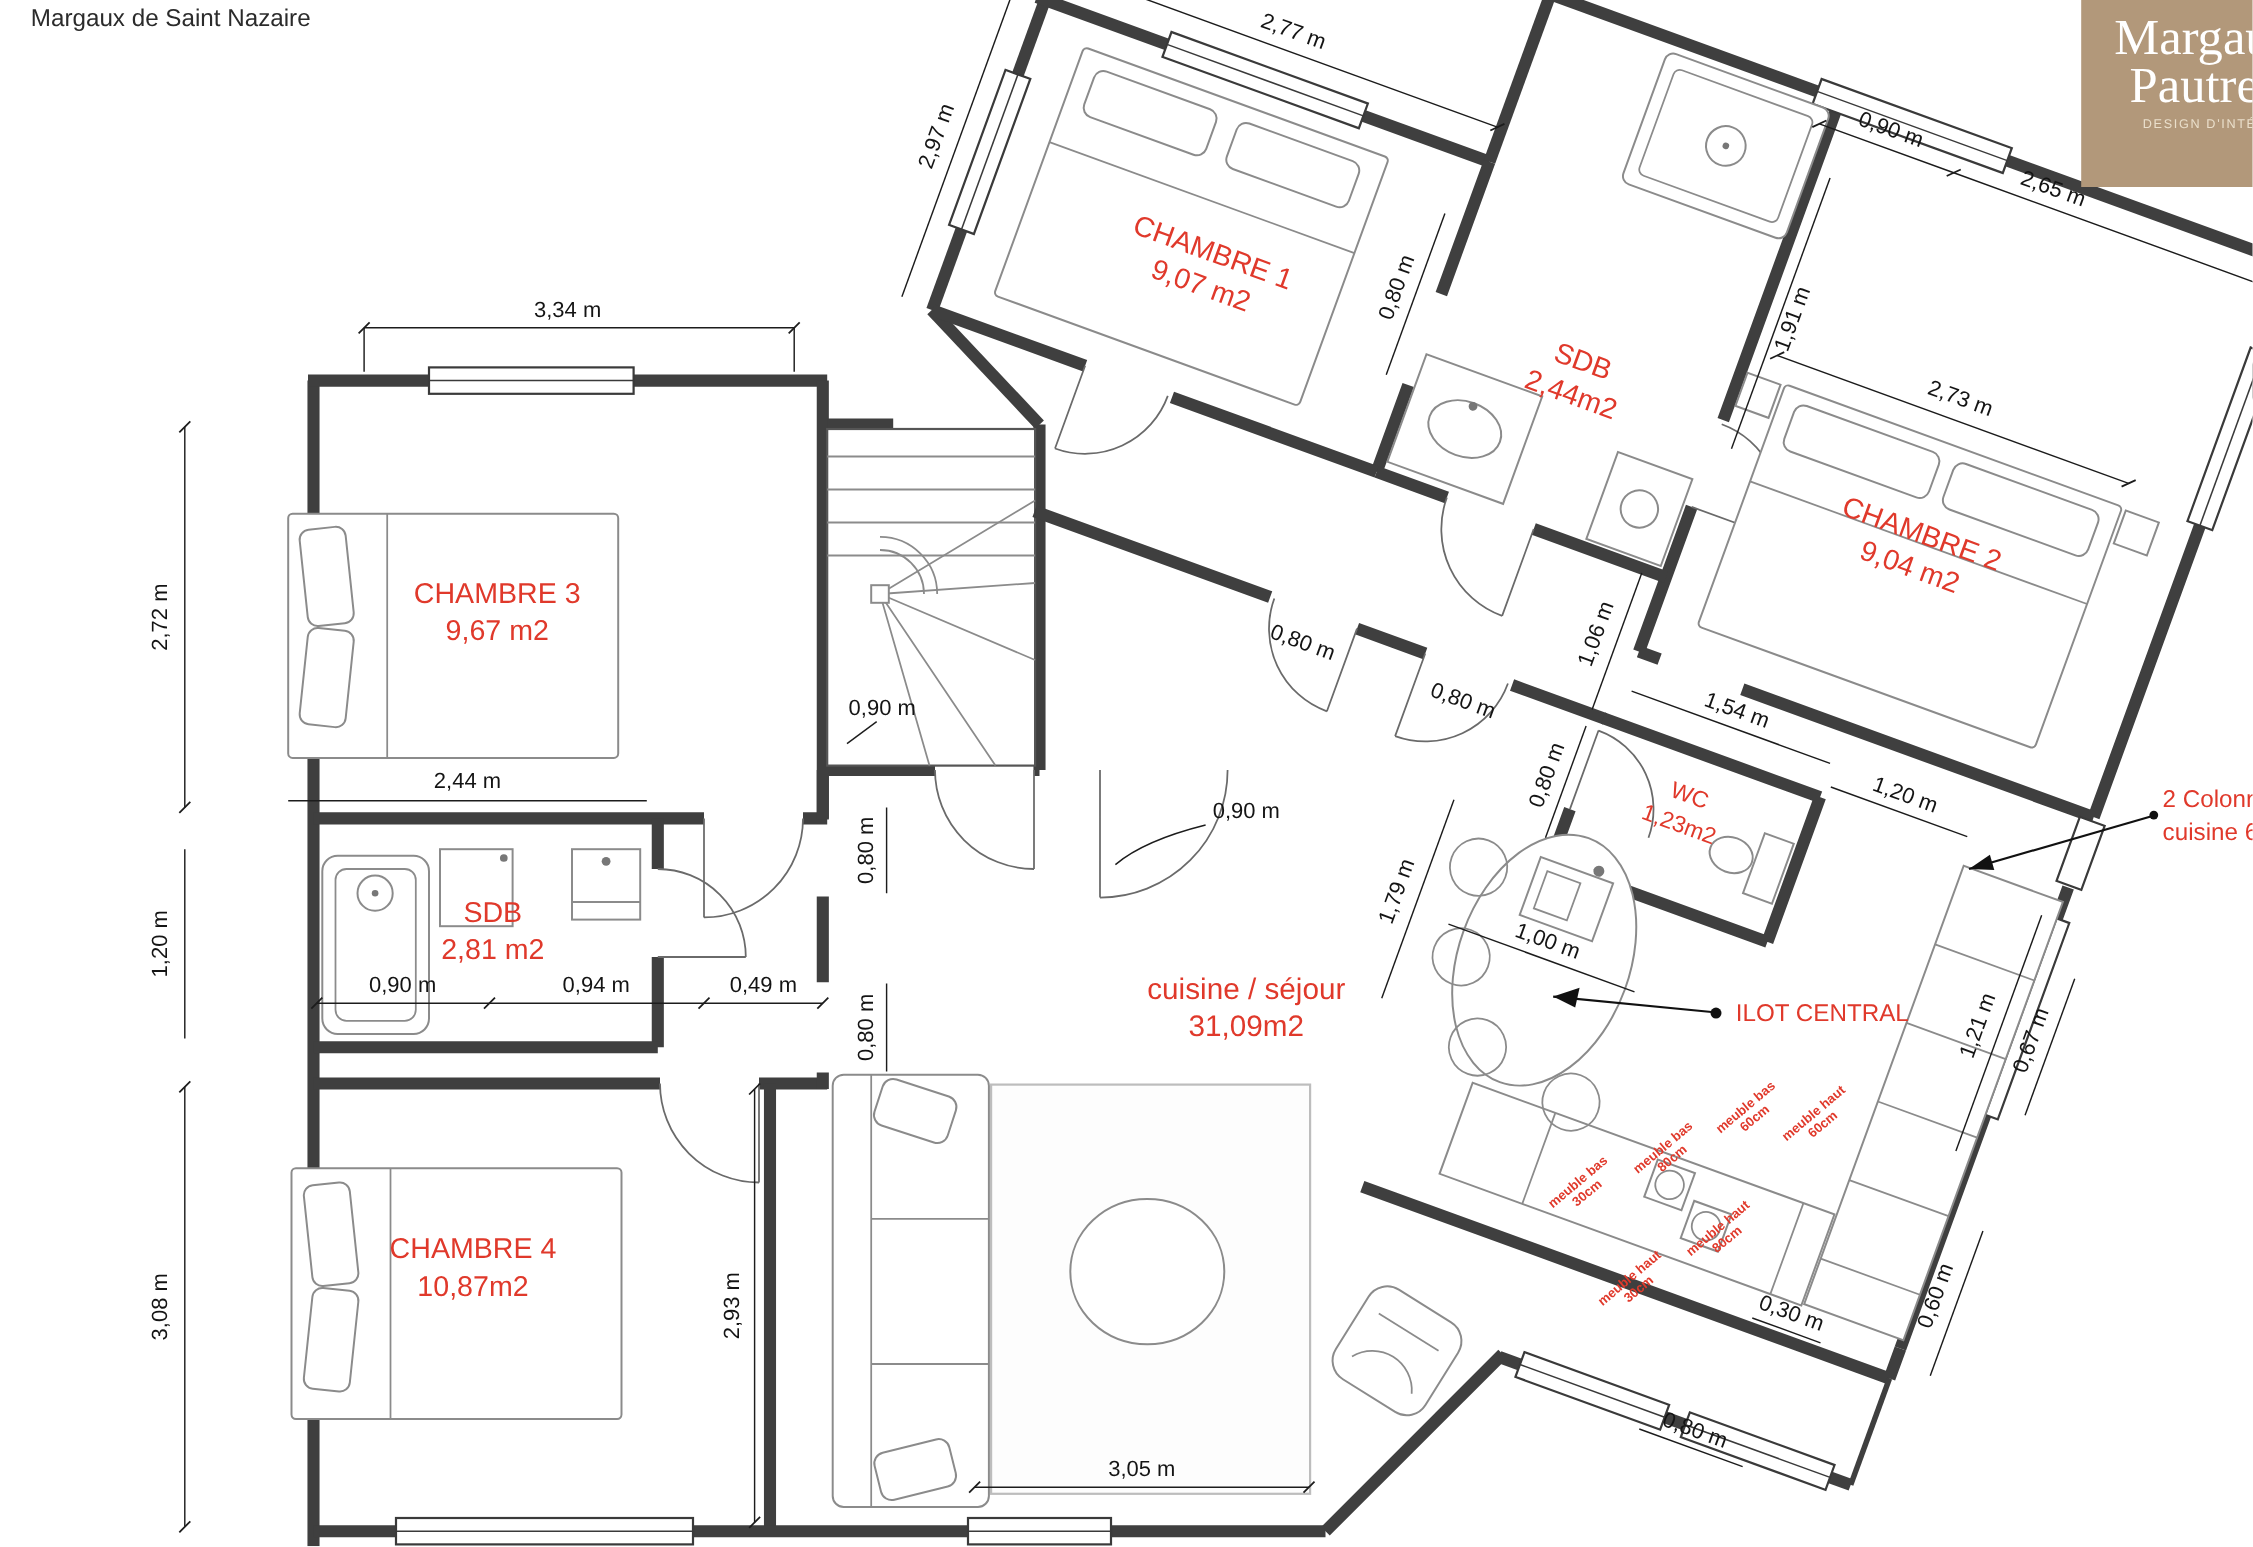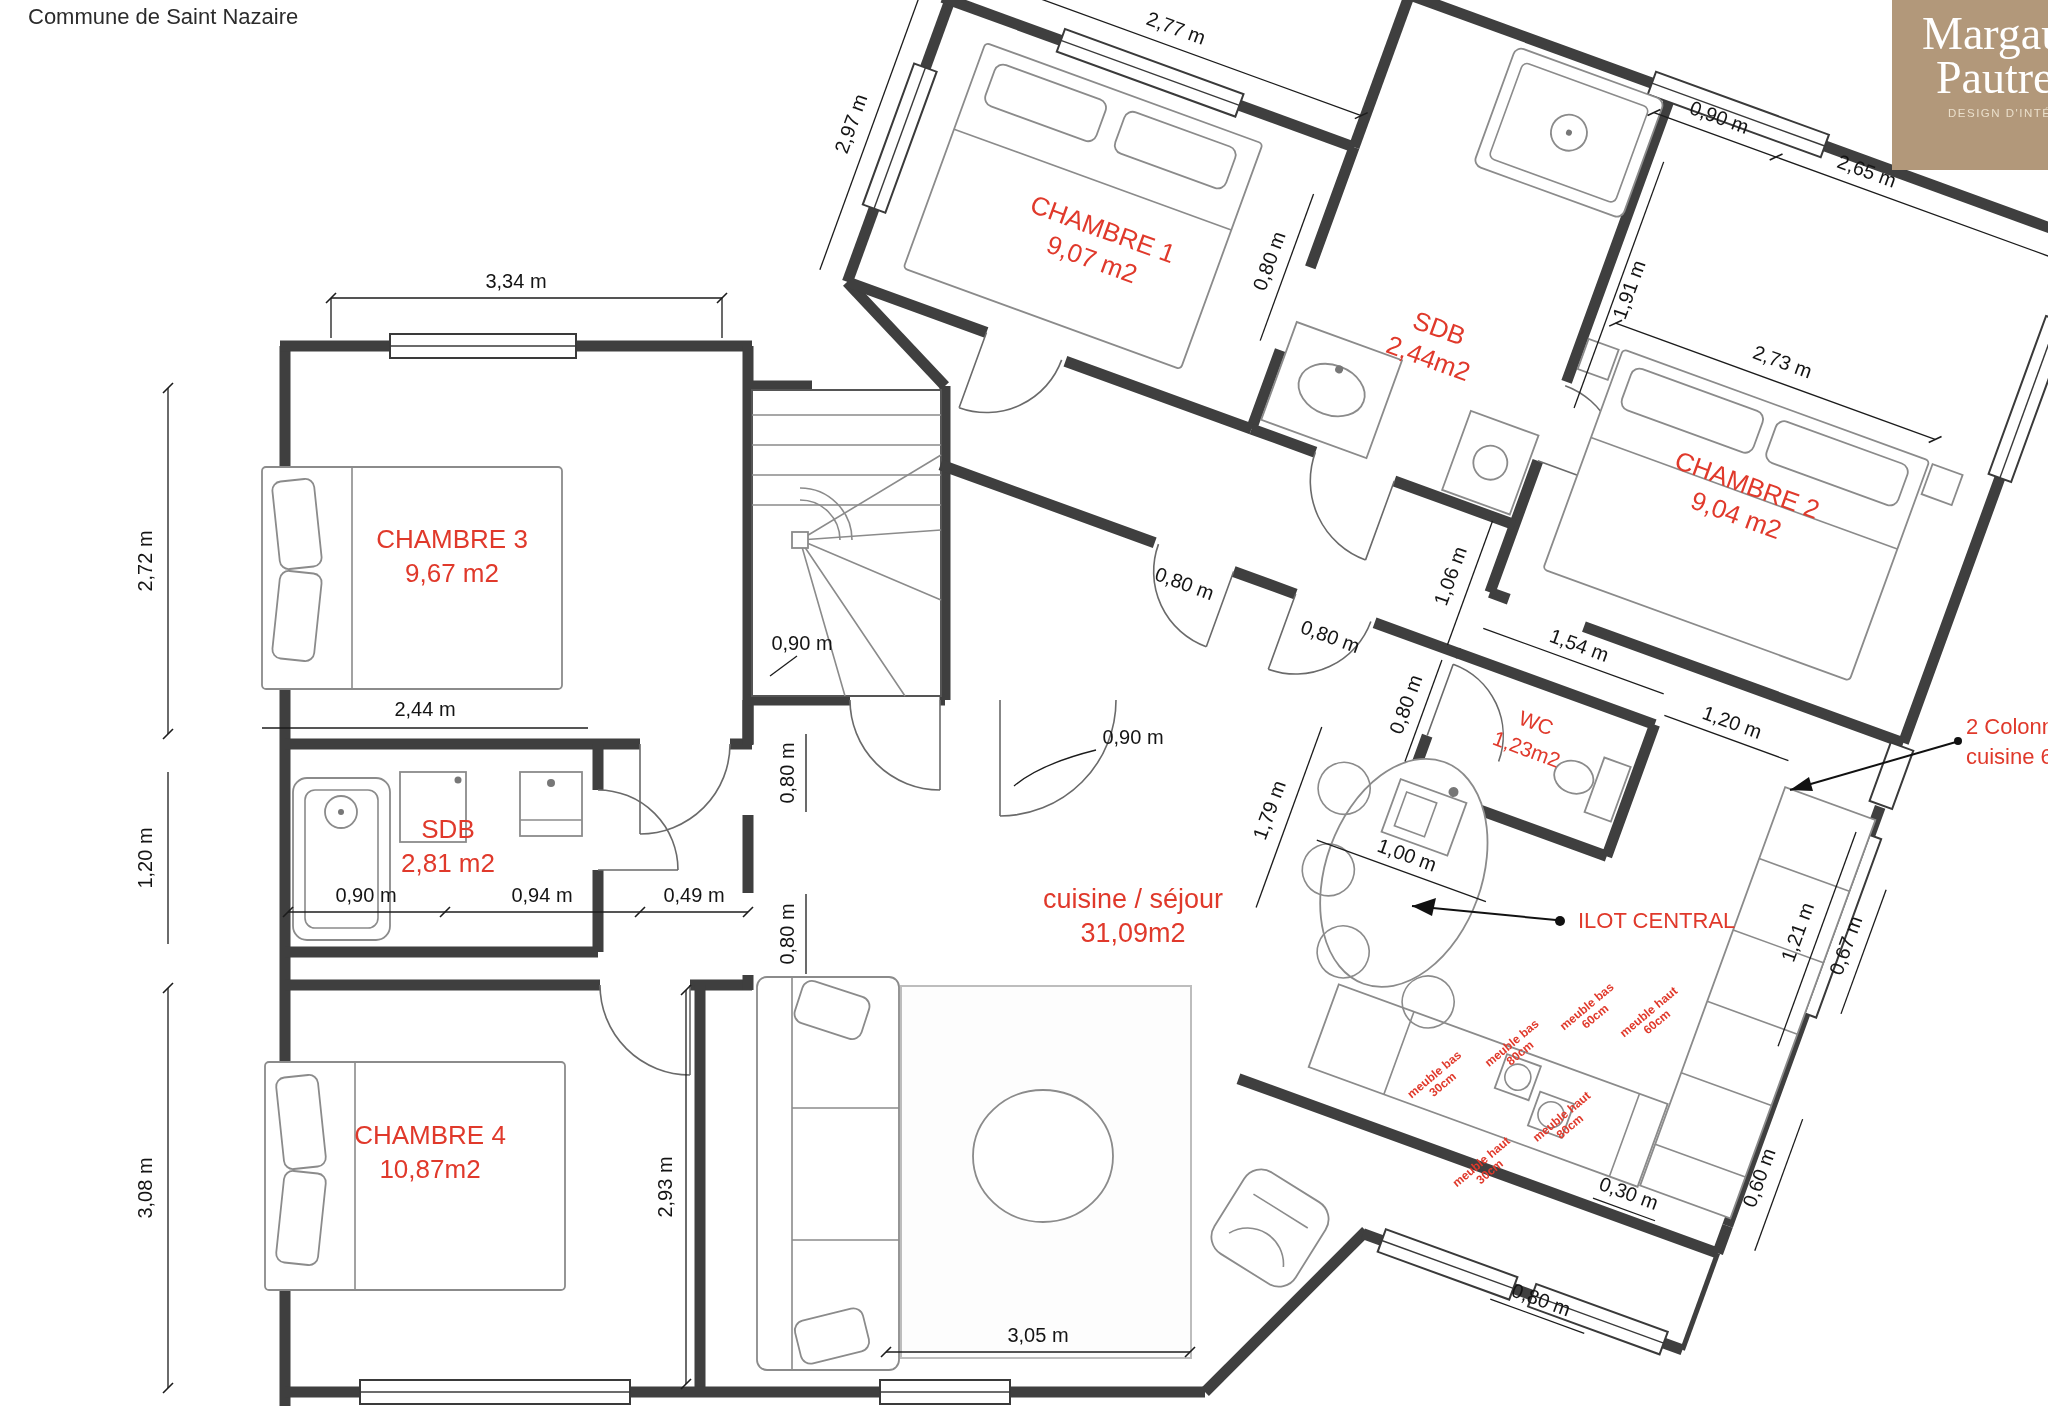--- a/index.html
+++ b/index.html
@@ -27,21 +27,21 @@
   .roomS{font-size:21px;fill:#e0392b;text-anchor:middle;}
   .klab{font-size:12px;font-weight:bold;fill:#e0392b;text-anchor:middle;}
   .note{font-size:22px;fill:#e0392b;}
   .arrow{stroke:#111;stroke-width:2;fill:none;}
   .ahead{fill:#111;stroke:none;}
 </style>
 </head>
 <body>
 
 <div id="canvas">
-  <div id="commune">Commune de Saint Nazaire</div>
+  <div id="commune">Margaux de Saint Nazaire</div>
 
   <svg width="2048" height="1406" viewBox="0 0 2048 1406">
 
     <g>
       <path class="wall" d="M 285,346 L 285,1406"></path>
       <path class="wall" d="M 280,346 L 752,346"></path>
       <path class="wall" d="M 748,346 L 748,744"></path>
       <path class="wall" d="M 285,744 L 640,744 M 730,744 L 752,744"></path>
       <path class="wall" d="M 598,744 L 598,790 M 598,870 L 598,952"></path>
       <path class="wall" d="M 285,952 L 598,952"></path>

